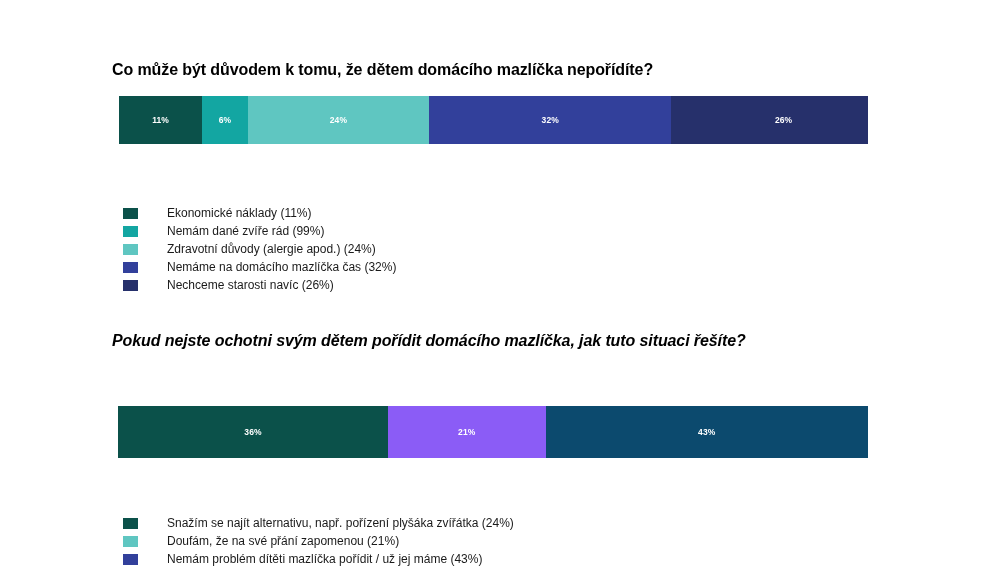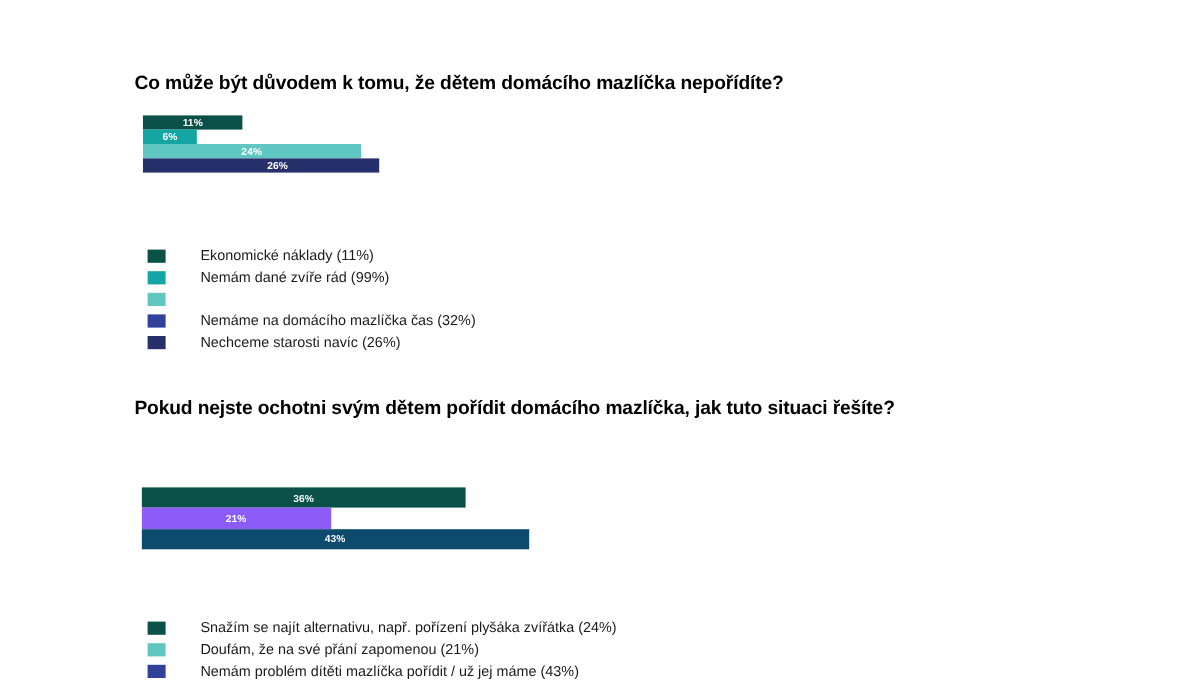--- a/index.html
+++ b/index.html
@@ -34,27 +34,28 @@
   }
   #title-1 {
     left: 112px;
     top: 58px;
     width: 790px;
   }
   #title-2 {
     left: 112px;
     top: 329px;
     width: 760px;
+    font-style: italic;
   }
 
   
   .stacked-bar {
     position: absolute;
     display: flex;
-    flex-direction: column;
+    flex-direction: row;
     overflow: hidden;
   }
   #bar-1 {
     left: 119px;
     top: 96px;
     width: 749px;
     height: 48px;
   }
   #bar-2 {
     left: 118px;
@@ -115,36 +116,40 @@
   <div class="stacked-bar" id="bar-1">
       <div class="bar-segment" style="width: 11.1111%; background: rgb(11, 81, 74);">
         <span class="seg-label">11%</span>
       </div>
       <div class="bar-segment" style="width: 6.06061%; background: rgb(19, 166, 162);">
         <span class="seg-label">6%</span>
       </div>
       <div class="bar-segment" style="width: 24.2424%; background: rgb(95, 198, 193);">
         <span class="seg-label">24%</span>
       </div>
+      <div class="bar-segment" style="width: 32.3232%; background: rgb(50, 64, 155);">
+        <span class="seg-label">32%</span>
+      </div>
       <div class="bar-segment" style="width: 26.2626%; background: rgb(38, 48, 107); padding-left: 28px;">
         <span class="seg-label">26%</span>
       </div>
     </div>
 
   <div class="legend" id="legend-1">
       <div class="legend-row">
         <span class="legend-swatch" style="background: rgb(11, 81, 74);"></span>
         <span class="legend-label">Ekonomické náklady (11%)</span>
       </div>
       <div class="legend-row">
         <span class="legend-swatch" style="background: rgb(19, 166, 162);"></span>
         <span class="legend-label">Nemám dané zvíře rád (99%)</span>
       </div>
       <div class="legend-row">
         <span class="legend-swatch" style="background: rgb(95, 198, 193);"></span>
+        <span class="legend-label">Zdravotní důvody (alergie apod.) (24%)</span>
       </div>
       <div class="legend-row">
         <span class="legend-swatch" style="background: rgb(50, 64, 155);"></span>
         <span class="legend-label">Nemáme na domácího mazlíčka čas (32%)</span>
       </div>
       <div class="legend-row">
         <span class="legend-swatch" style="background: rgb(38, 48, 107);"></span>
         <span class="legend-label">Nechceme starosti navíc (26%)</span>
       </div>
     </div>

